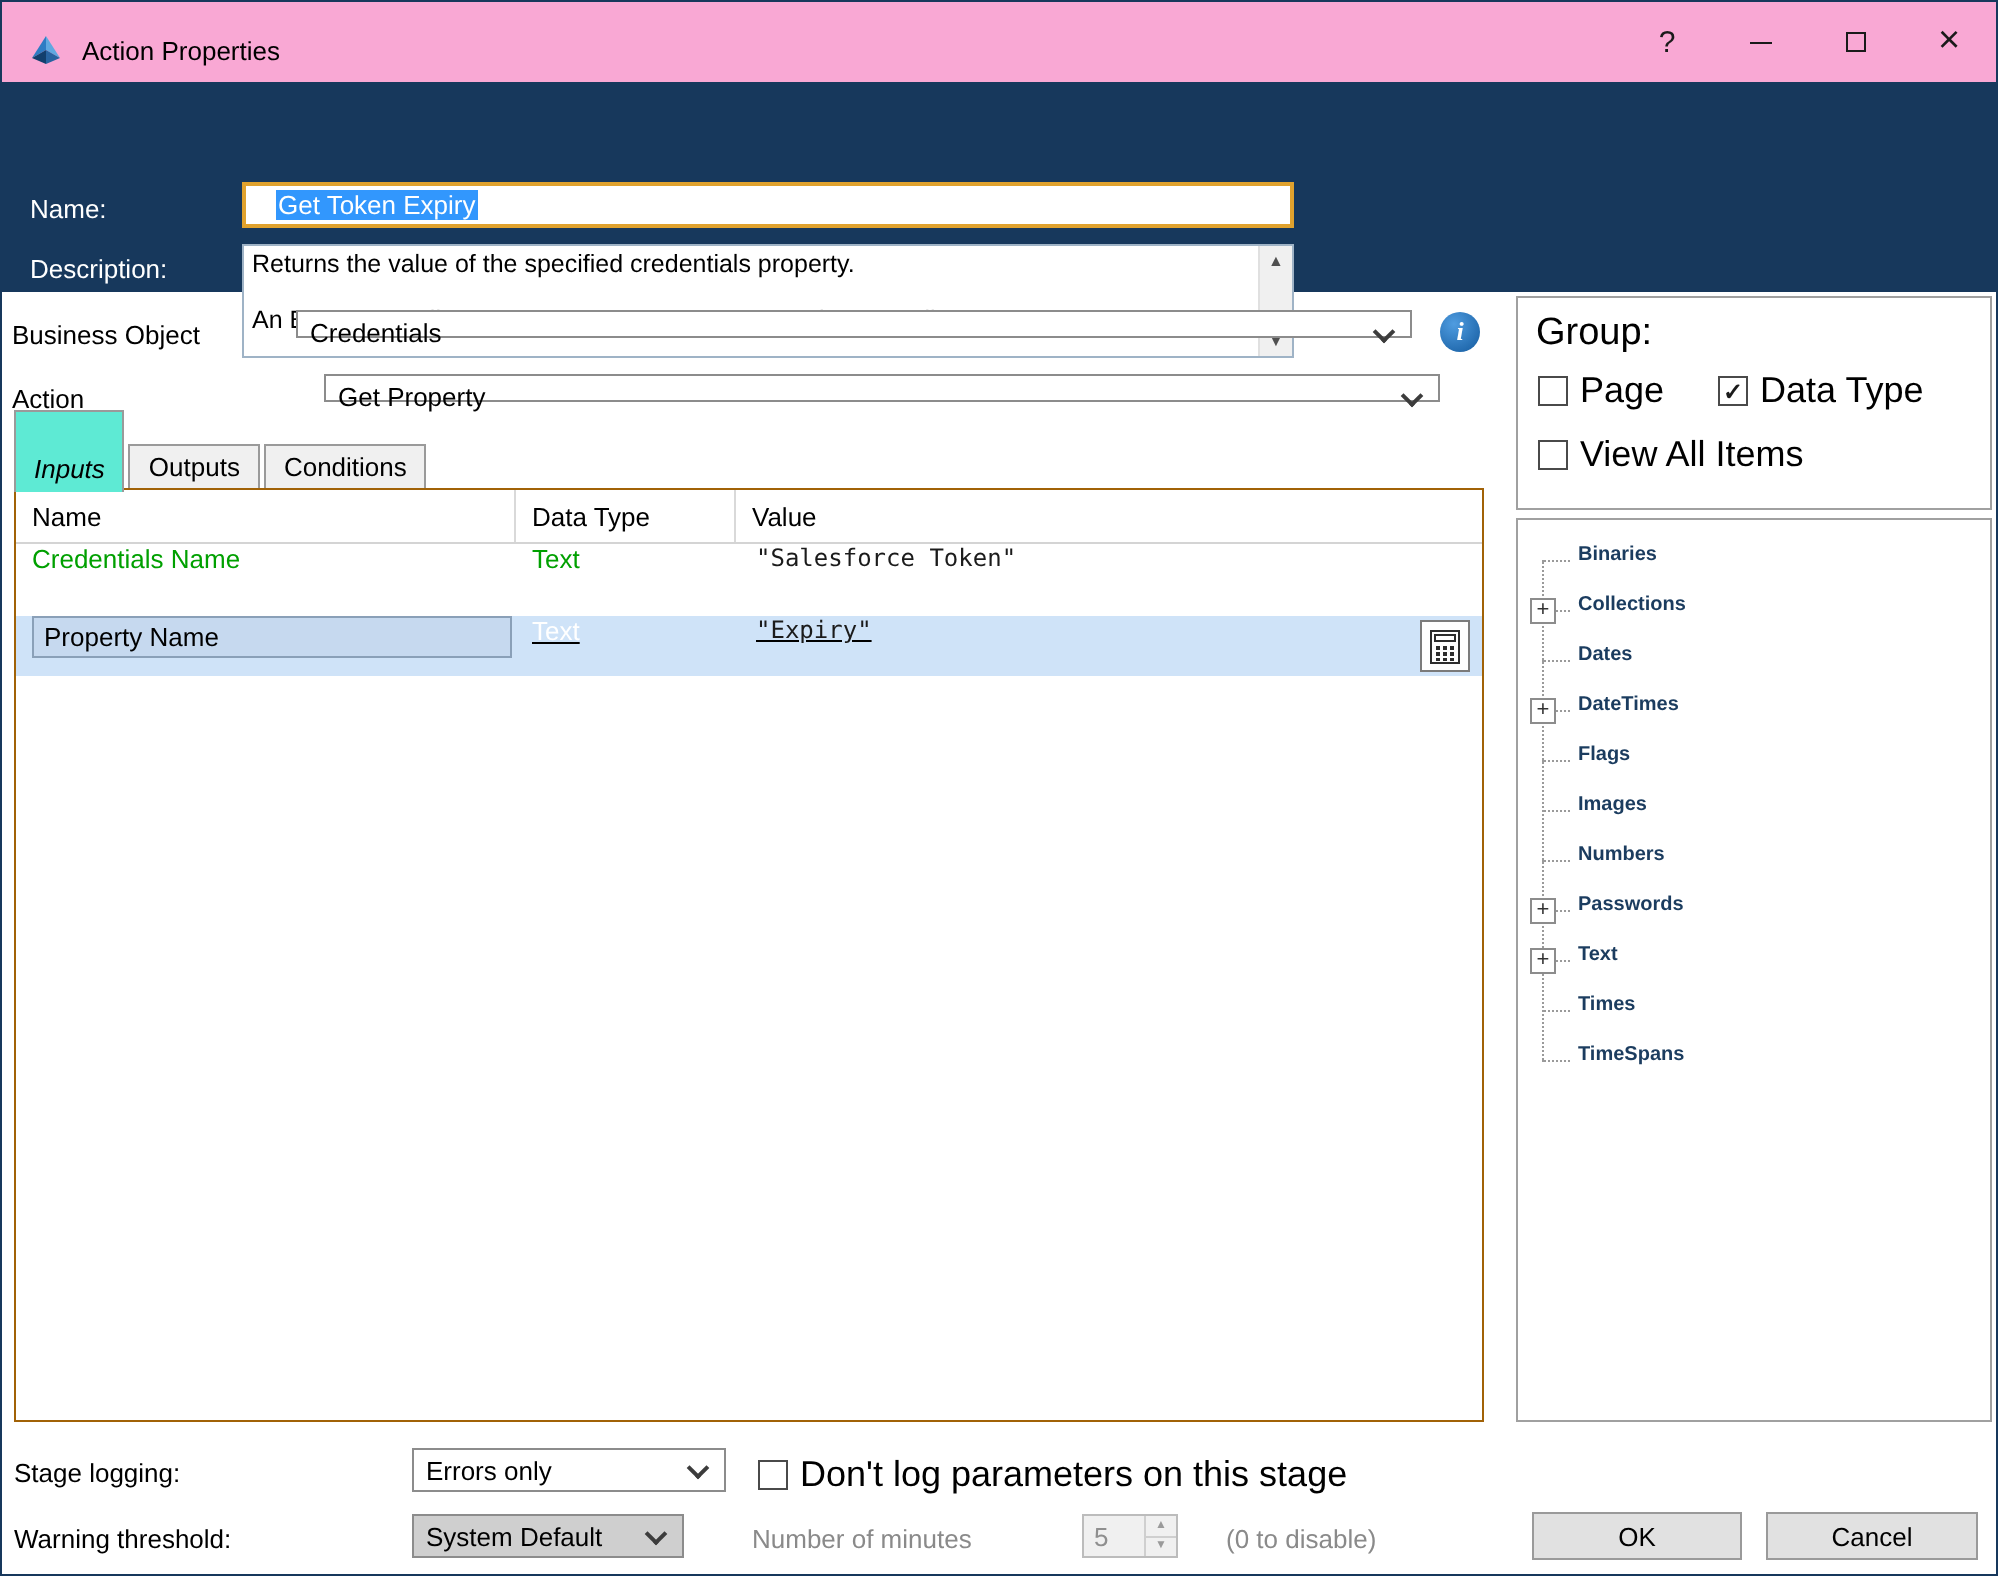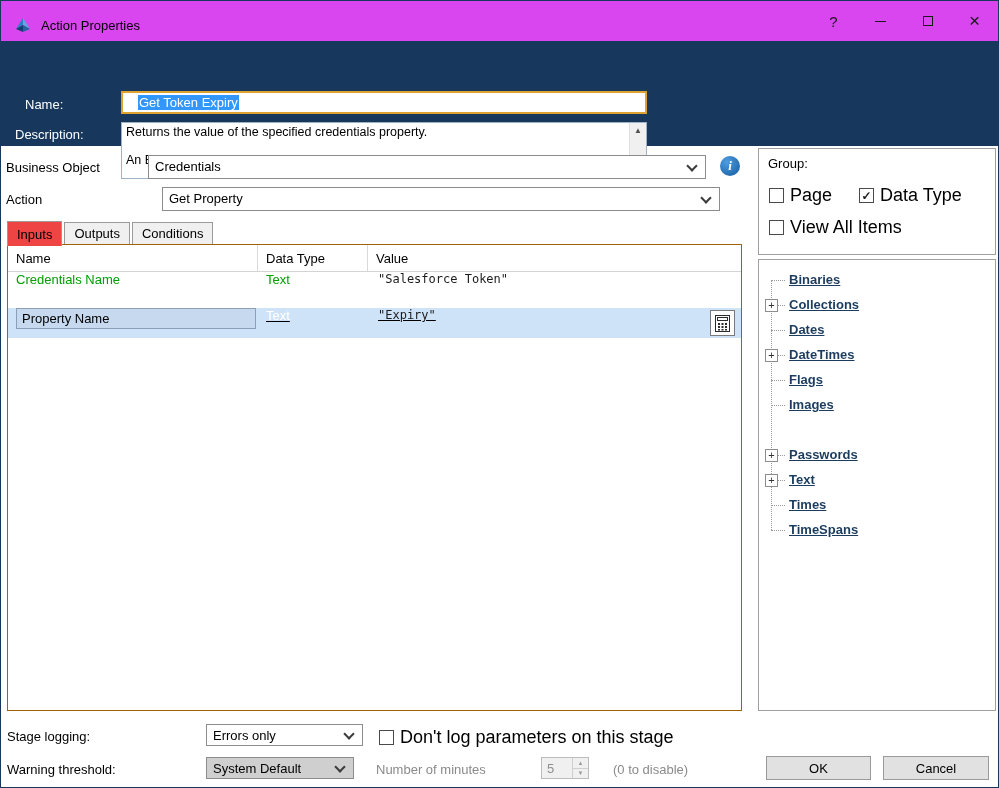--- a/index.html
+++ b/index.html
@@ -14,21 +14,21 @@
     width: 999px;
     height: 788px;
     background: #ffffff;
     border: 1px solid #17385c;
     overflow: hidden;
   }
 
   
   .titlebar {
     position: absolute; left: 0; top: 0; width: 100%; height: 48px;
-    background: #d946ef; display: flex; align-items: center;
+    background: #f9a8d4; display: flex; align-items: center;
   }
   .app-icon { margin-left: 13px; width: 18px; height: 18px; display: inline-flex; }
   .win-title { margin-left: 9px; font-size: 13px; color: #000; }
   .win-controls { position: absolute; right: 0; top: 0; height: 40px; display: flex; }
   .win-btn {
     width: 47px; height: 40px; display: flex; align-items: center; justify-content: center;
     font-size: 15px; color: #1a1a1a; cursor: default;
   }
   .win-btn.close { font-size: 19px; }
   .min-glyph { display: block; width: 11px; height: 1px; background: #1a1a1a; }
@@ -55,21 +55,21 @@
   .vscroll {
     position: absolute; right: 0; top: 0; width: 17px; height: 100%;
     background: #f0f0f0; border-left: 1px solid #e0e0e0;
     display: flex; flex-direction: column; justify-content: space-between; align-items: center;
   }
   .vscroll .arr { font-size: 8px; color: #505050; padding: 3px 0; }
 
   
   .form-label { position: absolute; color: #000; font-size: 13px; }
   .combo {
-    position: absolute; height: 24px; background: #ffffff; border: 1px solid #8c8c8c;
+    position: absolute; height: 14px; background: #ffffff; border: 1px solid #8c8c8c;
     padding: 3px 22px 0 6px; font-size: 13px; color: #000;
   }
   .combo.disabled { background: #cfcfcf; }
   .chevron {
     position: absolute; right: 9px; top: 6px; width: 8px; height: 8px;
     border-right: 2px solid #3c3c3c; border-bottom: 2px solid #3c3c3c;
     transform: rotate(45deg);
   }
   .info-icon {
     position: absolute; left: 719px; top: 155px; width: 20px; height: 20px;
@@ -77,21 +77,21 @@
     color: #fff; font-family: "Liberation Serif", serif; font-style: italic; font-weight: bold;
     font-size: 13px; display: flex; align-items: center; justify-content: center;
   }
 
   
   .tabs { position: absolute; left: 6px; top: 220px; height: 24px; display: flex; align-items: flex-end; }
   .tab {
     border: 1px solid #9a9a9a; border-bottom: none; background: #f0f0f0;
     padding: 3px 9px 4px 9px; font-size: 13px; margin-right: 2px; position: relative;
   }
-  .tab.active { background: #ef4444; z-index: 3; padding-top: 5px; margin-bottom: -1px; }
+  .tab.active { background: #5eead4; z-index: 3; padding-top: 21px; margin-bottom: -1px; font-style: italic; }
 
   
   .grid {
     position: absolute; left: 6px; top: 243px; width: 735px; height: 467px;
     border: 1px solid #a16207; background: #ffffff; z-index: 2;
   }
   .grid-header { position: absolute; left: 0; top: 0; width: 100%; height: 27px;
     border-bottom: 1px solid #d4d4d4; display: flex; }
   .gh-cell { padding: 6px 0 0 8px; font-size: 13px; color: #000; }
   .gh-name { width: 250px; border-right: 1px solid #d9d9d9; }
@@ -114,42 +114,42 @@
     position: absolute; right: 6px; top: 2px; width: 25px; height: 26px;
     border: 1px solid #7a7a7a; background: #fdfdfd;
     display: flex; align-items: center; justify-content: center;
   }
 
   
   .group-box {
     position: absolute; left: 757px; top: 147px; width: 238px; height: 107px;
     border: 1px solid #a0a0a0; background: #fff;
   }
-  .group-title { position: absolute; left: 9px; top: 7px; font-size: 13px; }
+  .group-title { position: absolute; left: 9px; top: 7px; font-size: 19px; }
   .checkbox-item { position: absolute; display: flex; align-items: center; }
   .checkbox {
     width: 15px; height: 15px; border: 1px solid #4a4a4a; background: #fff;
     display: inline-flex; align-items: center; justify-content: center; flex: none;
   }
   .check-glyph { display: none; font-size: 12px; font-weight: bold; color: #1a1a1a; line-height: 1; }
   .checkbox.checked .check-glyph { display: block; }
   .cb-label { margin-left: 6px; font-size: 18px; color: #000; }
 
   .tree-box {
     position: absolute; left: 757px; top: 258px; width: 238px; height: 452px;
     border: 1px solid #a0a0a0; background: #fff;
   }
   .tree-guide { position: absolute; left: 12px; top: 20px; height: 250px; border-left: 1px dotted #9a9a9a; }
   .tree-row { position: absolute; left: 0; width: 100%; height: 25px; }
   .tree-row::before {
     content: ""; position: absolute; left: 12px; top: 12px; width: 14px; height: 0;
     border-top: 1px dotted #9a9a9a;
   }
   .tree-label {
-    position: absolute; left: 30px; top: 4px; font-weight: bold; color: #1b3c5f; font-size: 13px; text-decoration: underline;
+    position: absolute; left: 30px; top: 4px; font-weight: bold; color: #1b3c5f; font-size: 10px;
   }
   .plus-box {
     position: absolute; left: 6px; top: 6px; width: 13px; height: 13px;
     border: 1px solid #8c8c8c; background: #fff; display: none;
     align-items: center; justify-content: center; font-size: 11px; line-height: 1; color: #333;
   }
   .tree-row.expandable .plus-box { display: flex; }
 
   
   .foot-label { position: absolute; font-size: 13px; color: #000; }
@@ -192,21 +192,21 @@
           <span class="min-glyph"></span>
         </span>
       <span class="win-btn">
           <span class="max-glyph"></span>
         </span>
       <span class="win-btn close">×</span>
     </div>
   </div>
 
   <div class="header">
-    <span class="hdr-label" style="left:24px;top:56px">Name:</span>
+    <span class="hdr-label" style="left:14px;top:56px">Name:</span>
     <div class="name-input">
       <span class="sel">Get Token Expiry</span>
     </div>
     <span class="hdr-label" style="left:14px;top:86px">Description:</span>
     <div class="desc-box">
       <div class="desc-text">
         <p>Returns the value of the specified credentials property.</p>
         <p>An Exception will occur if access to these credentials is not allowed (based on the</p>
       </div>
       <div class="vscroll">
@@ -311,20 +311,24 @@
       <span class="tree-label">DateTimes</span>
     </div>
     <div class="tree-row" style="top:133px">
 
       <span class="tree-label">Images</span>
     </div>
     <div class="tree-row" style="top:108px">
 
       <span class="tree-label">Flags</span>
     </div>
+    <div class="tree-row" style="top:158px">
+
+      <span class="tree-label">Numbers</span>
+    </div>
     <div class="tree-row expandable" style="top:183px">
       <span class="plus-box">+</span>
       <span class="tree-label">Passwords</span>
     </div>
     <div class="tree-row expandable" style="top:208px">
       <span class="plus-box">+</span>
       <span class="tree-label">Text</span>
     </div>
     <div class="tree-row" style="top:233px">
 
@@ -342,21 +346,21 @@
     <span class="chevron" style="top:5px"></span>
   </div>
   <div class="checkbox-item" style="position:absolute;left:378px;top:726px">
     <span class="checkbox">
       
     </span>
     <span class="cb-label">Don't log parameters on this stage</span>
   </div>
 
   <span class="foot-label" style="left:6px;top:761px">Warning threshold:</span>
-  <div class="combo disabled" style="left:205px;top:756px;width:148px;height:22px">
+  <div class="combo disabled" style="left:205px;top:756px;width:136px;height:22px">
     <span>System Default</span>
     <span class="chevron" style="top:5px"></span>
   </div>
   <span class="foot-label dim" style="left:375px;top:761px">Number of minutes</span>
   <div class="spinner">
     <span>5</span>
     <span class="spin-btns">
       <span class="spin-btn up">▲</span>
       <span class="spin-btn">▼</span>
     </span>

